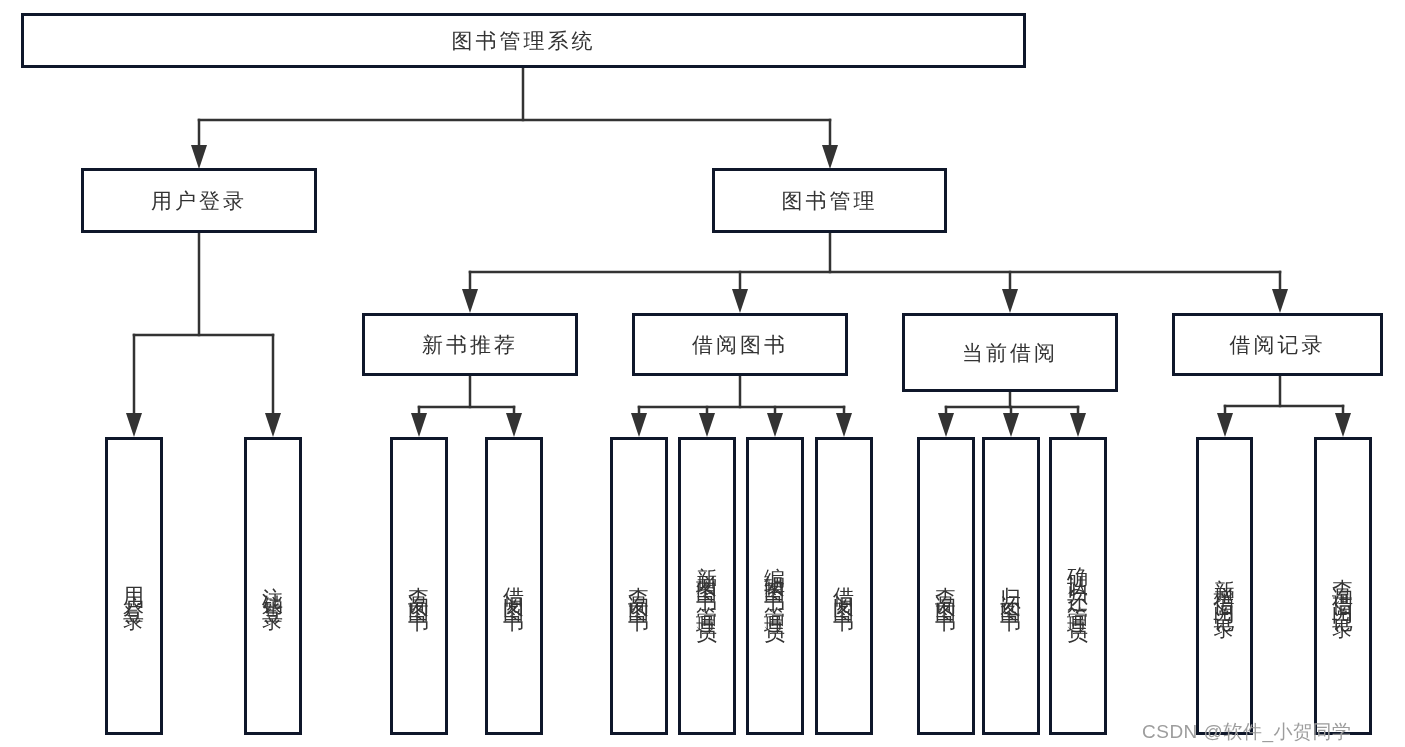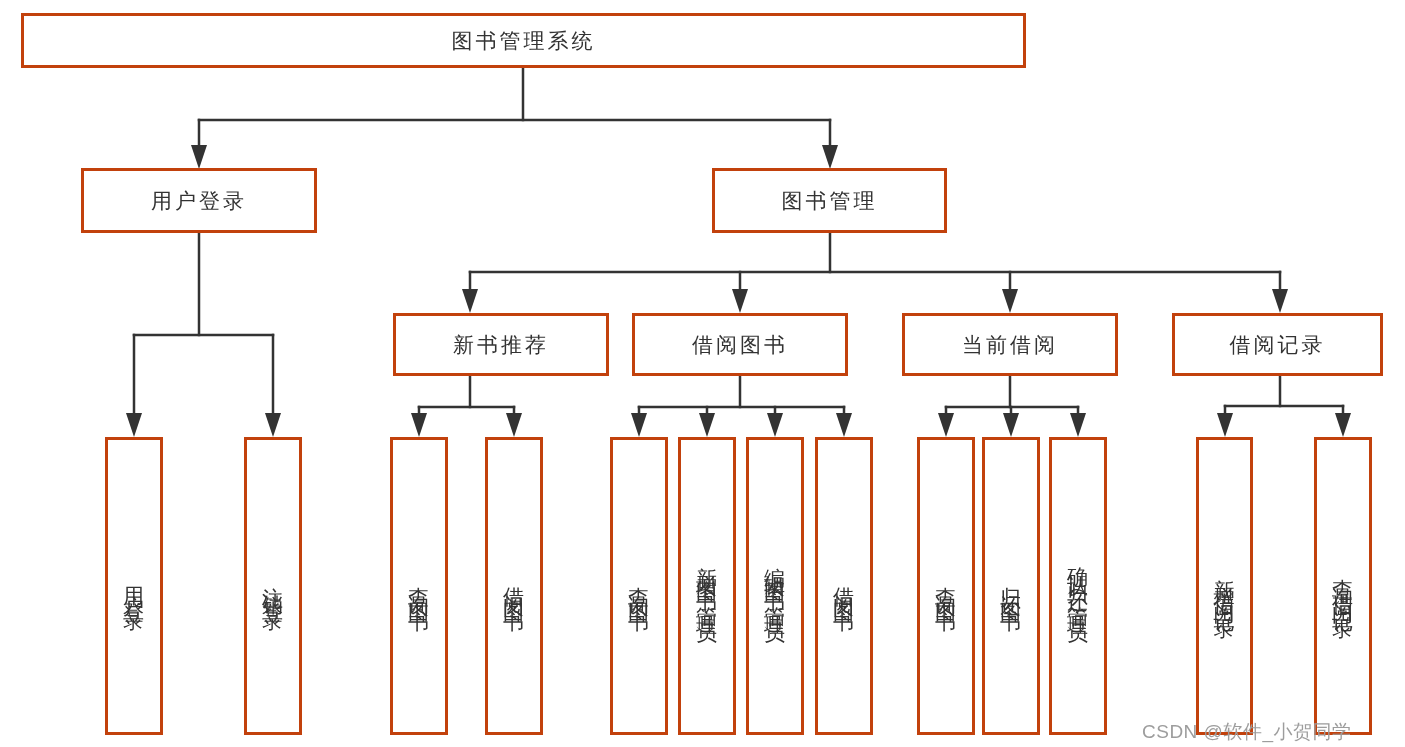--- a/index.html
+++ b/index.html
@@ -7,21 +7,21 @@
     position:relative;
     width:1405px;height:747px;
     background:#ffffff;
     font-family:"Liberation Sans", sans-serif;
     overflow:hidden;
   }
   #wires{position:absolute;left:0;top:0;z-index:0;}
   .box{
     position:absolute;
     background:#ffffff;
-    border:3px solid #c2410c;
+    border:3px solid #0f172a;
     box-sizing:border-box;
     display:flex;
     align-items:center;
     justify-content:center;
     color:#333333;
     z-index:1;
   }
   .hlabel{
     font-size:21px;
     letter-spacing:3px;
@@ -124,27 +124,27 @@
     <span class="hlabel">图书管理系统</span>
   </div>
 
   <div class="box" style="left:81px;top:168px;width:236px;height:65px;">
     <span class="hlabel">用户登录</span>
   </div>
   <div class="box" style="left:712px;top:168px;width:235px;height:65px;">
     <span class="hlabel">图书管理</span>
   </div>
 
-  <div class="box" style="left:362px;top:313px;width:216px;height:63px;margin-left:31px;">
+  <div class="box" style="left:362px;top:313px;width:216px;height:63px;">
     <span class="hlabel">新书推荐</span>
   </div>
   <div class="box" style="left:632px;top:313px;width:216px;height:63px;">
     <span class="hlabel">借阅图书</span>
   </div>
-  <div class="box" style="left:902px;top:313px;width:216px;height:63px;justify-content:center;">
+  <div class="box" style="left:902px;top:313px;width:216px;height:79px;justify-content:center;">
     <span class="hlabel">当前借阅</span>
   </div>
   <div class="box" style="left:1172px;top:313px;width:211px;height:63px;">
     <span class="hlabel">借阅记录</span>
   </div>
 
   <div class="box" style="left:105px;top:437px;width:58px;height:298px;">
     <span class="vlabel">用户登录</span>
   </div>
   <div class="box" style="left:244px;top:437px;width:58px;height:298px;">

